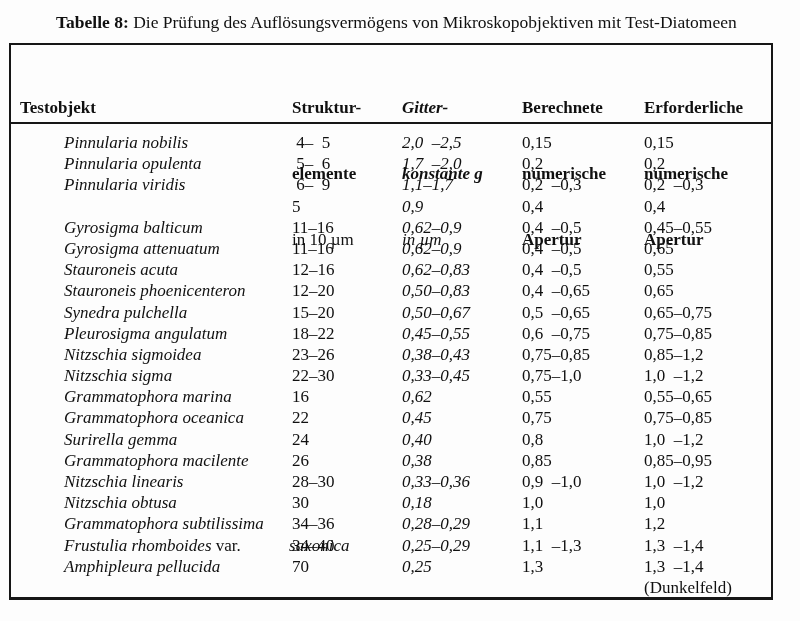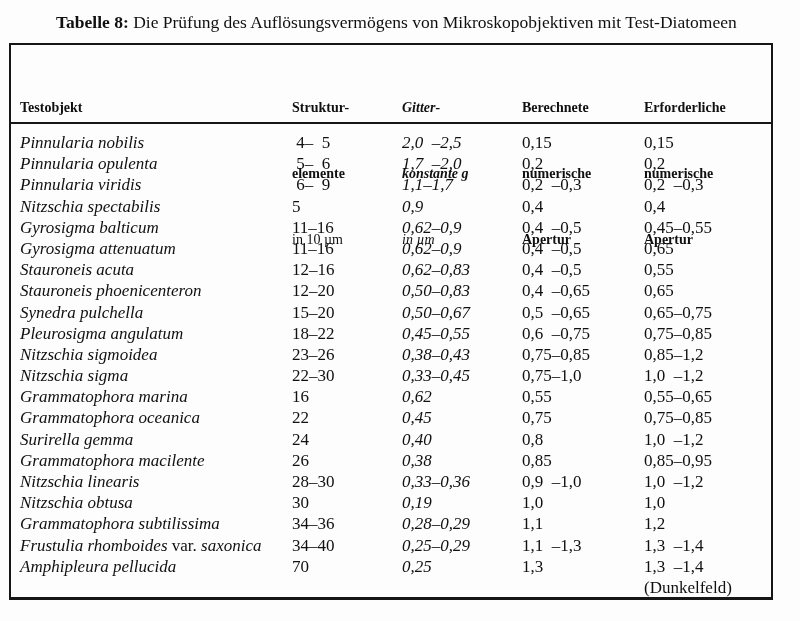--- a/index.html
+++ b/index.html
@@ -14,39 +14,39 @@
     font-size:17.5px;line-height:22px;white-space:pre;
   }
   .caption .b{font-weight:bold;margin-left:48px;}
   .frame{
     position:absolute;left:9px;top:43px;width:764px;height:557px;
     box-sizing:border-box;
     border:2px solid #161616;border-bottom-width:3px;
   }
   .th{
     position:absolute;top:8px;
-    font-weight:bold;font-size:14px;line-height:22px;white-space:pre;
+    font-weight:bold;font-size:17px;line-height:22px;white-space:pre;
   }
   .th .unit{font-weight:normal;}
   .c1{left:9px;}
   .c2{left:281px;}
   .c3{left:391px;font-style:italic;}
   .c4{left:511px;}
   .c5{left:633px;}
   .hrule{
     position:absolute;left:-2px;right:-2px;top:77px;
     border-top:2px solid #161616;height:0;
   }
   .rows{position:absolute;left:0;top:87px;right:0;}
   .row{position:relative;height:21.2px;}
   .cell{
     position:absolute;top:0;
     font-size:17px;line-height:21px;white-space:pre;
   }
-  .cell i{font-style:italic;}
+  .cell i{font-style:italic;margin-left:44px;}
   .cell .roman{font-style:normal;}
 </style>
 </head>
 <body>
 
 <div class="caption"><span class="b">Tabelle 8:</span><span> </span><span>Die Prüfung des Auflösungsvermögens von Mikroskopobjektiven mit Test-Diatomeen</span></div>
 
 <div class="frame">
 
   <div class="th c1">
@@ -95,21 +95,20 @@
         <span class="cell c5">0,2</span>
       </div>
       <div class="row">
         <span class="cell c1"><i>Pinnularia viridis</i></span>
         <span class="cell c2"> 6–  9</span>
         <span class="cell c3">1,1–1,7</span>
         <span class="cell c4">0,2  –0,3</span>
         <span class="cell c5">0,2  –0,3</span>
       </div>
       <div class="row">
-        <span class="cell c1"><i>Nitzschia spectabilis</i></span>
         <span class="cell c2">5</span>
         <span class="cell c3">0,9</span>
         <span class="cell c4">0,4</span>
         <span class="cell c5">0,4</span>
       </div>
       <div class="row">
         <span class="cell c1"><i>Gyrosigma balticum</i></span>
         <span class="cell c2">11–16</span>
         <span class="cell c3">0,62–0,9</span>
         <span class="cell c4">0,4  –0,5</span>
@@ -195,21 +194,21 @@
       <div class="row">
         <span class="cell c1"><i>Nitzschia linearis</i></span>
         <span class="cell c2">28–30</span>
         <span class="cell c3">0,33–0,36</span>
         <span class="cell c4">0,9  –1,0</span>
         <span class="cell c5">1,0  –1,2</span>
       </div>
       <div class="row">
         <span class="cell c1"><i>Nitzschia obtusa</i></span>
         <span class="cell c2">30</span>
-        <span class="cell c3">0,19</span>
+        <span class="cell c3">0,18</span>
         <span class="cell c4">1,0</span>
         <span class="cell c5">1,0</span>
       </div>
       <div class="row">
         <span class="cell c1"><i>Grammatophora subtilissima</i></span>
         <span class="cell c2">34–36</span>
         <span class="cell c3">0,28–0,29</span>
         <span class="cell c4">1,1</span>
         <span class="cell c5">1,2</span>
       </div>

